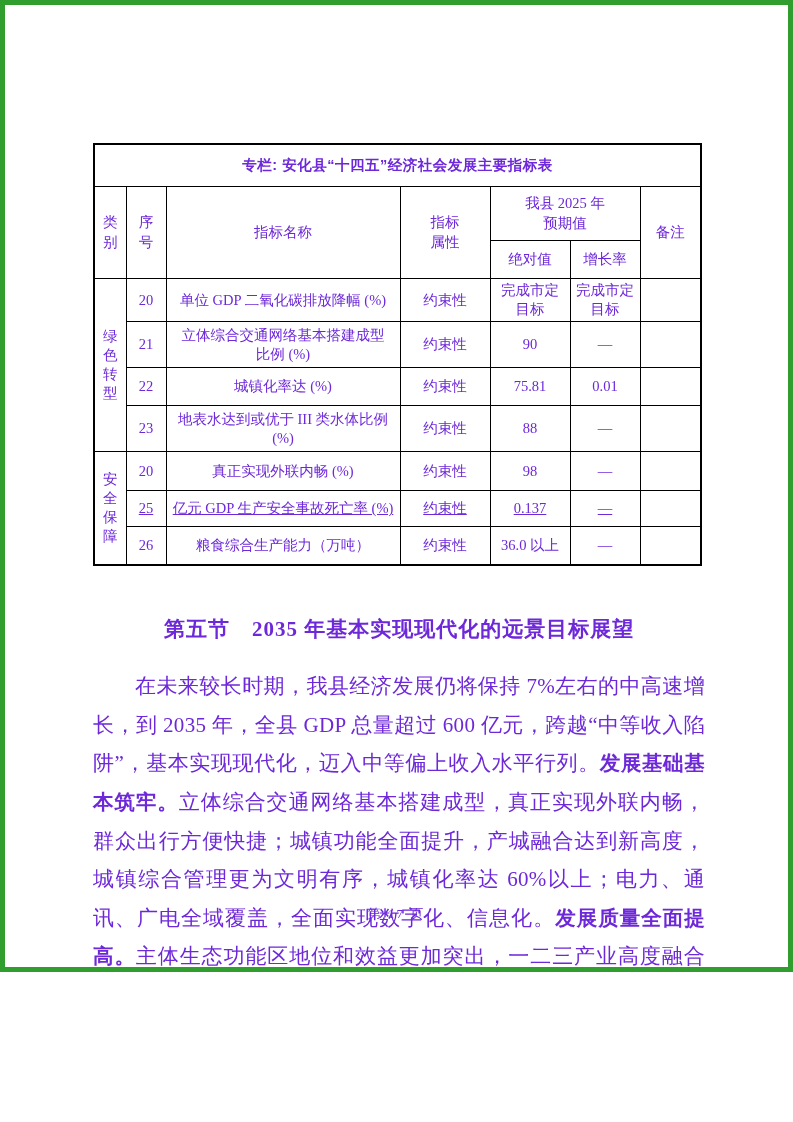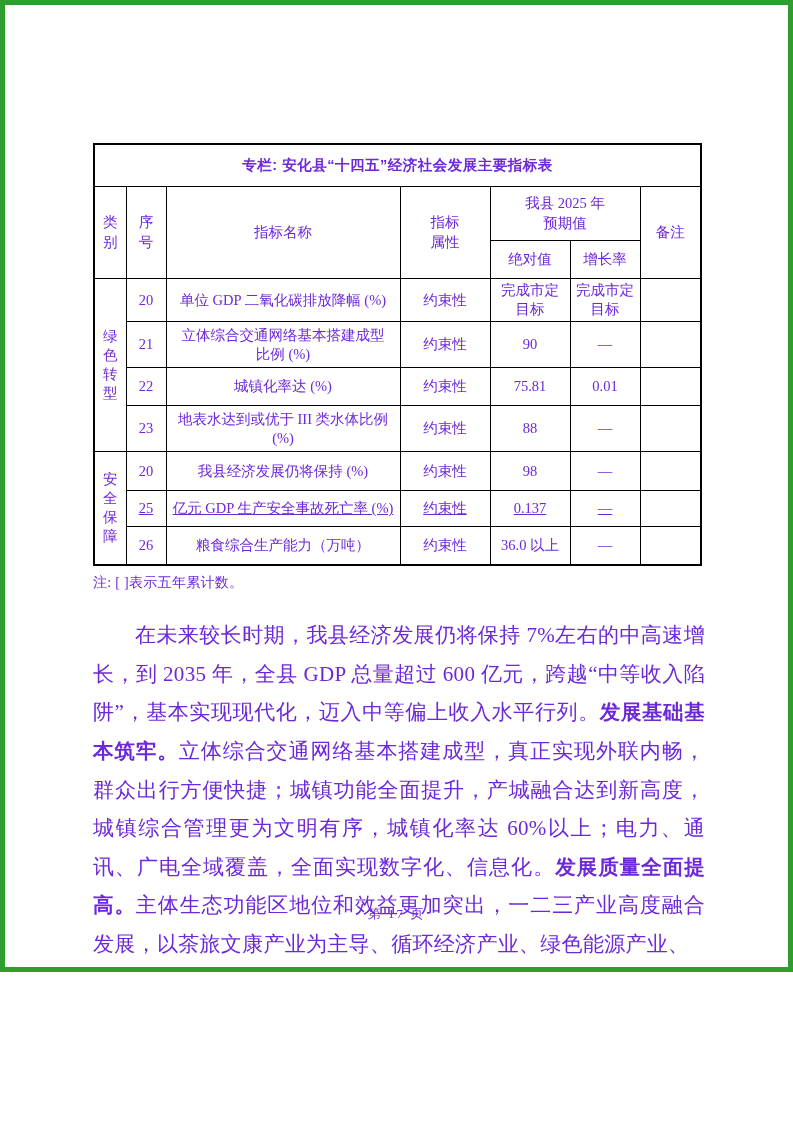--- a/index.html
+++ b/index.html
@@ -160,21 +160,21 @@
           <td>—</td>
           <td></td>
         </tr>
 
         <tr class="r24">
           <td rowspan="3" class="cat-cell">安
 全
 保
 障</td>
           <td>20</td>
-          <td class="name-cell">我县经济发展仍将保持 (%)</td>
+          <td class="name-cell">真正实现外联内畅 (%)</td>
           <td>约束性</td>
           <td>98</td>
           <td>—</td>
           <td></td>
         </tr>
         <tr class="r25">
           <td>25</td>
           <td class="name-cell">亿元 GDP 生产安全事故死亡率 (%)</td>
           <td>约束性</td>
           <td>0.137</td>
@@ -185,22 +185,22 @@
           <td>26</td>
           <td class="name-cell">粮食综合生产能力（万吨）</td>
           <td>约束性</td>
           <td>36.0 以上</td>
           <td>—</td>
           <td></td>
         </tr>
       </tbody>
     </table>
 
-    <div class="table-note">注: [ ]表示五年累计数。</div>
-
+
+    <div class="section-heading">第五节　2035 年基本实现现代化的远景目标展望</div>
 
     <div class="body-paragraph">
       <span>在未来较长时期，我县经济发展仍将保持 7%左右的中高速增长，到 2035 年，全县 GDP 总量超过 600 亿元，跨越“中等收入陷阱”，基本实现现代化，迈入中等偏上收入水平行列。</span><span class="seg-b">发展基础基本筑牢。</span><span>立体综合交通网络基本搭建成型，真正实现外联内畅，群众出行方便快捷；城镇功能全面提升，产城融合达到新高度，城镇综合管理更为文明有序，城镇化率达 60%以上；电力、通讯、广电全域覆盖，全面实现数字化、信息化。</span><span class="seg-b">发展质量全面提高。</span><span>主体生态功能区地位和效益更加突出，一二三产业高度融合发展，以茶旅文康产业为主导、循环经济产业、绿色能源产业、</span>
     </div>
   </div>
 
   <div class="page-footer">第 17 页</div>
 </div>
 
 </body></html>

